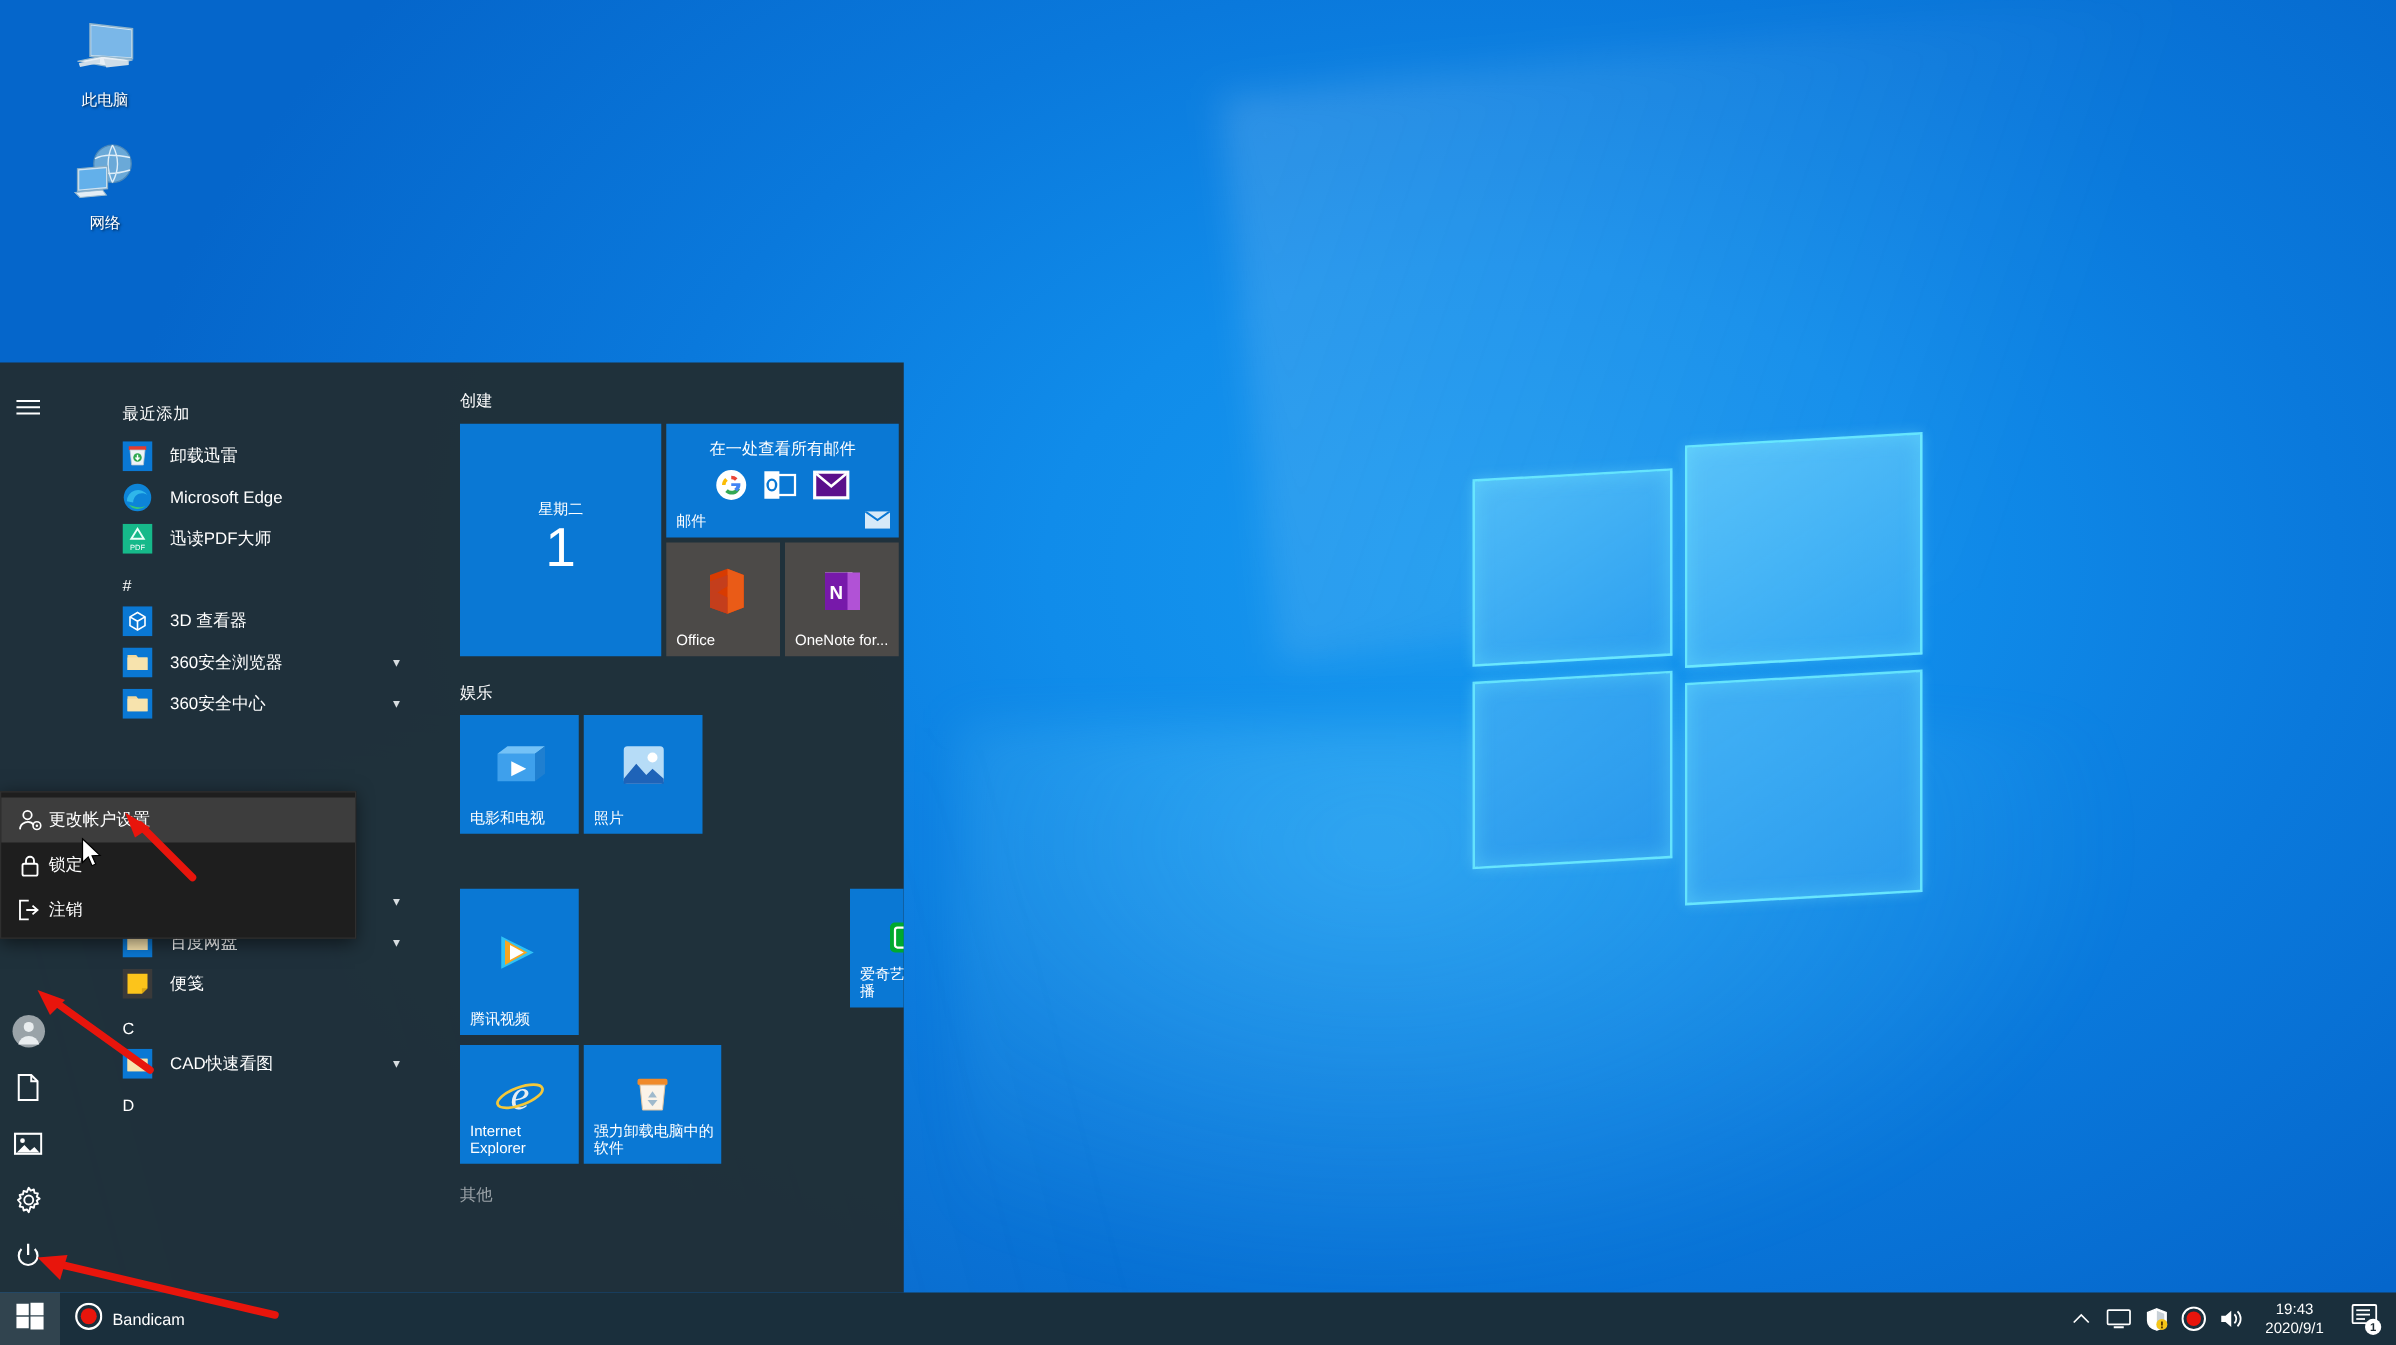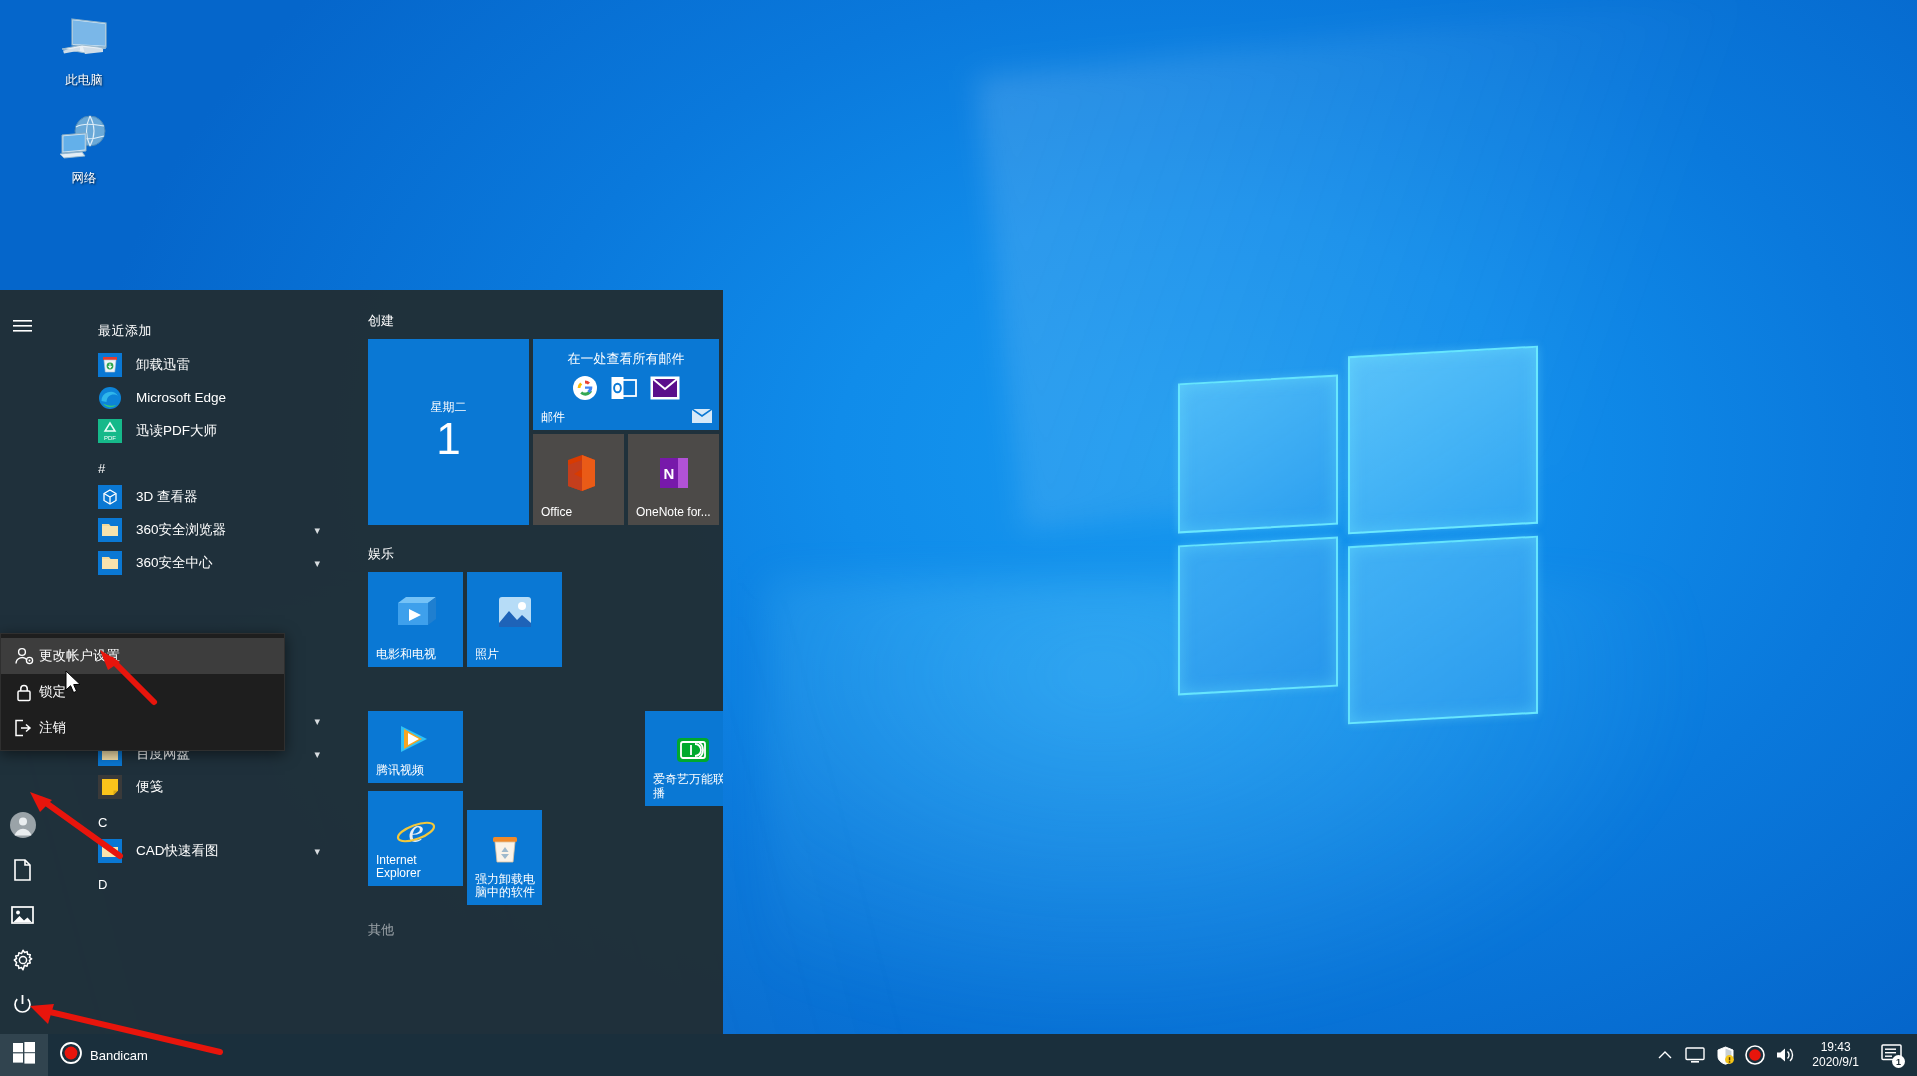--- a/index.html
+++ b/index.html
@@ -510,21 +510,21 @@
               <circle cx="27" cy="13" r="4" fill="#ffffff"></circle>
               <path d="M4 30 l10-12 8 9 5-5 9 8 v4 H4z" fill="#1e63b8"></path>
             </svg>
           </div>
           <div class="tlabel">照片</div>
         </div>
       </div>
 
       <div class="row" style="margin-top:40px;">
         <div style="display:flex; flex-direction:column;">
-          <div class="tile s" style="width:95px;height:72px;">
+          <div class="tile s" style="width:95px;height:117px;">
             <div class="ticon" style="top:-16px;">
               <svg width="42" height="36" viewBox="0 0 42 36">
                 <path d="M6 5 L32 18 6 31z" fill="#2fc1f5"></path>
                 <path d="M9 8 L27 18 9 28z" fill="#f7a520"></path>
                 <polygon points="13,12 24,18 13,24" fill="#ffffff"></polygon>
               </svg>
             </div>
             <div class="tlabel">腾讯视频</div>
           </div>
           <div class="tile s" style="width:95px;height:95px;margin-top:4px;">
@@ -532,21 +532,21 @@
               <svg width="44" height="40" viewBox="0 0 44 40">
                 <text x="22" y="32" font-size="34" fill="#e9eef2" text-anchor="middle" font-family="Liberation Serif, serif" font-style="italic">e</text>
                 <ellipse cx="22" cy="22" rx="19" ry="7" fill="none" stroke="#f4c83a" stroke-width="2.2" transform="rotate(-20 22 22)"></ellipse>
               </svg>
             </div>
             <div class="tlabel" style="line-height:13px;margin-top:20px;">Internet Explorer</div>
           </div>
         </div>
 
         <div style="display:flex; flex-direction:column; justify-content:flex-end;">
-          <div class="tile s" style="width:75px;height:95px;margin-top:99px;">
+          <div class="tile s" style="width:110px;height:95px;margin-top:99px;">
             <div class="ticon" style="top:-18px;">
               <svg width="36" height="34" viewBox="0 0 36 34">
                 <rect x="6" y="5" width="24" height="5" rx="1.5" fill="#f08a2a"></rect>
                 <path d="M8 10 h20 l-2 20 h-16z" fill="#fbf3e8" stroke="#e0c3a0" stroke-width=".8"></path>
                 <path d="M18 15 l-3.5 5 h7z" fill="#9fb9cc"></path>
                 <path d="M14 22 h8 l-4 5z" fill="#9fb9cc"></path>
               </svg>
             </div>
             <div class="tlabel" style="line-height:13px;">强力卸载电脑中的软件</div>
           </div>

